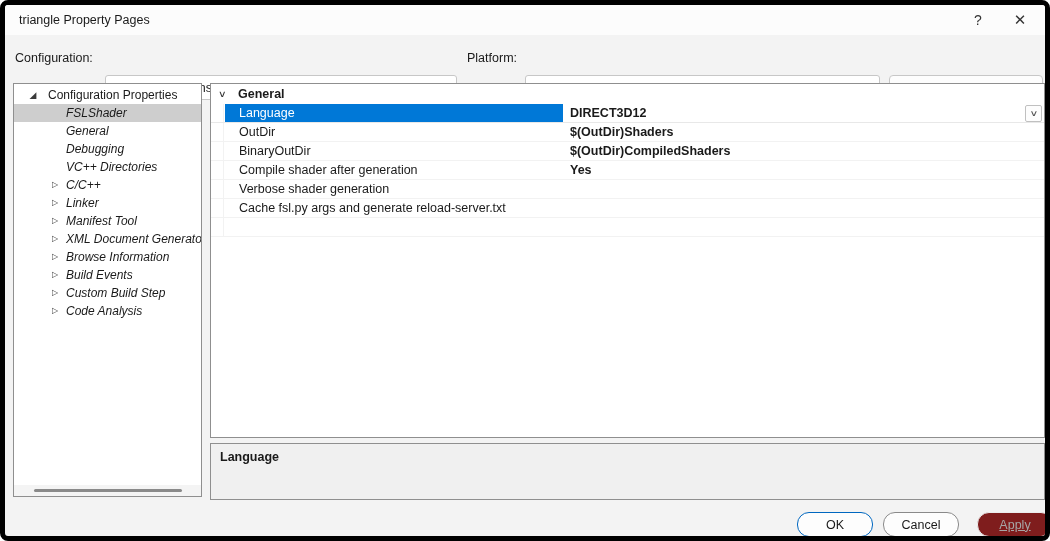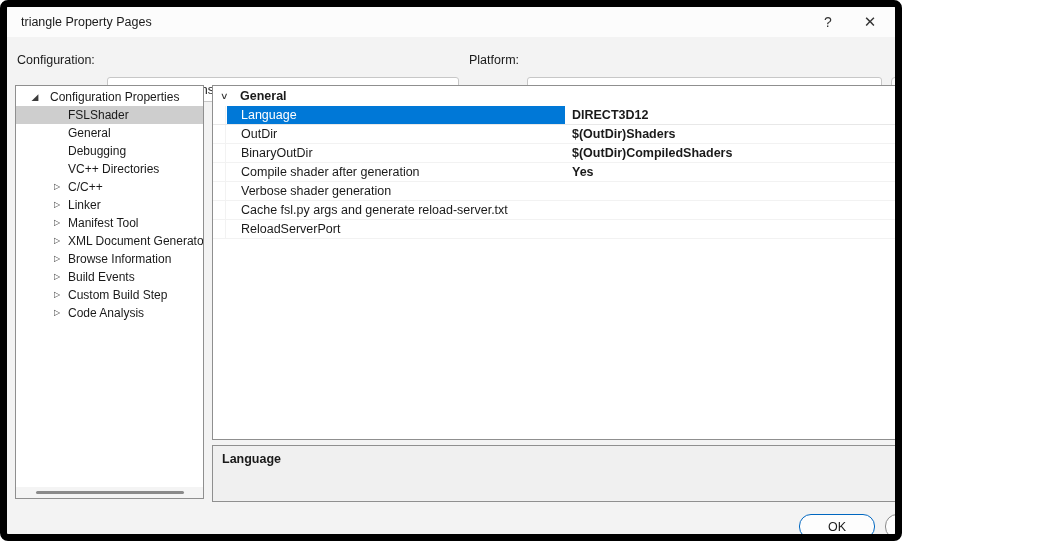--- a/index.html
+++ b/index.html
@@ -1,21 +1,21 @@
 <!DOCTYPE html>
 <html><head>
 <meta charset="utf-8">
 <style>
   * { margin:0; padding:0; box-sizing:border-box; }
   html,body { width:1050px; height:541px; background:#ffffff; }
   body { font-family:"Liberation Sans", sans-serif; font-size:12px; color:#1a1a1a; }
 
   .window {
-    position:relative; width:902px; height:541px;
-    background:#f3f3f3; border:7px solid #000000; border-radius:8px; overflow:hidden;
+    position:relative; width:1050px; height:541px;
+    background:#f3f3f3; border:5px solid #000000; border-radius:8px; overflow:hidden;
   }
 
   
   .titlebar { position:absolute; left:0; top:0; width:100%; height:30px; background:#fcfcfc; }
   .title { position:absolute; left:14px; top:8px; font-size:12.5px; color:#1a1a1a; }
   .tb-btn { position:absolute; top:0; width:42px; height:30px; line-height:30px; text-align:center;
             font-size:14px; color:#333; cursor:default; background:transparent; border:none;
             font-family:"Liberation Sans", sans-serif; }
   .tb-help  { right:46px; }
   .tb-close { right:4px; font-size:15px; }
@@ -45,21 +45,21 @@
   .tree {
     position:absolute; left:8px; top:78px; width:189px; height:414px;
     background:#fff; border:1px solid #8f8f8f; overflow:hidden;
   }
   .tree-inner { position:absolute; left:0; top:2px; width:100%; }
   .tree-row { position:relative; height:18px; line-height:18px; white-space:nowrap; cursor:default; }
   .tree-row .arrow { position:absolute; width:10px; text-align:center; font-size:8px; color:#3b3b3b; top:0; }
   .tree-root .arrow { left:14px; font-size:9px; }
   .tree-root .t-label { position:absolute; left:34px; }
   .tree-item .arrow { left:36px; }
-  .tree-item .t-label { position:absolute; left:52px; }
+  .tree-item .t-label { position:absolute; left:52px;font-style:italic; }
   .tree-item.selected { background:#cecece; }
   .tree-hscroll {
     position:absolute; left:0; bottom:0; width:100%; height:11px; background:#f4f4f4;
   }
   .tree-hscroll .thumb {
     position:absolute; left:20px; top:4px; width:148px; height:3px; background:#8a8a8a; border-radius:2px;
   }
 
   
   .grid {
@@ -223,21 +223,20 @@
     </div>
 
     <div class="grid-row">
       <div class="g-margin"></div>
       <div class="g-name">Cache fsl.py args and generate reload-server.txt</div>
       <div class="g-value"></div>
     </div>
 
     <div class="grid-row">
       <div class="g-margin"></div>
-      <div class="g-name">ReloadServerPort</div>
       <div class="g-value"></div>
     </div>
   </div>
 
   <div class="descpanel">
     <div class="desc-title">Language</div>
   </div>
 
   <button class="footer-btn btn-ok">OK</button>
   <button class="footer-btn btn-cancel">Cancel</button>

